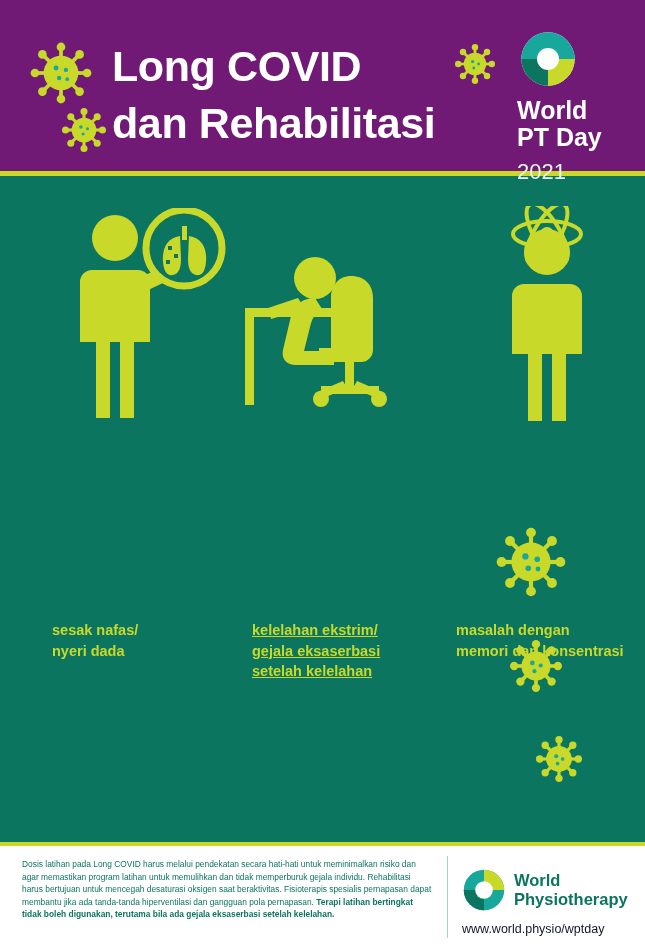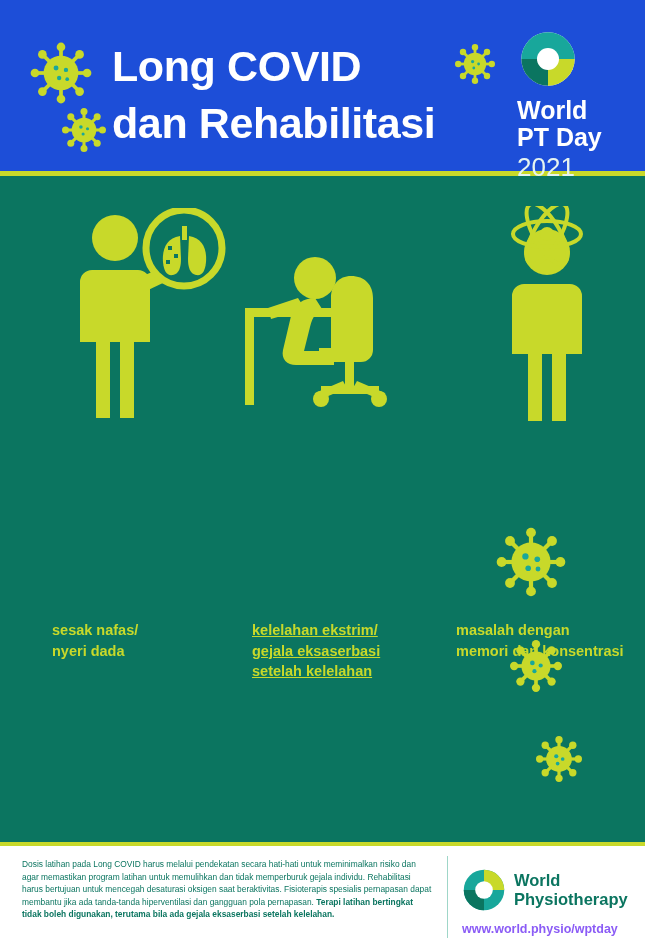--- a/index.html
+++ b/index.html
@@ -16,21 +16,21 @@
     height: 948px;
     background: #0b7560;
     overflow: hidden;
     box-sizing: border-box;
   }
   
   .header {
     position: relative;
     width: 645px;
     height: 176px;
-    background: #1d4ed8;
+    background: #701a75;
     box-sizing: border-box;
     border-bottom: 5px solid #c8d92a;
   }
   .header-title {
     position: absolute;
     left: 112px;
     top: 38px;
     color: #ffffff;
     font-size: 43px;
     font-weight: bold;
@@ -52,25 +52,25 @@
     margin-left: 2px;
   }
   .wptday-line1 {
     font-size: 25px;
     font-weight: bold;
     line-height: 1.08;
     margin-top: 5px;
     white-space: pre-line;
   }
   .wptday-year {
-    font-size: 26px;
+    font-size: 22px;
     font-weight: normal;
     color: #e6f4ef;
     line-height: 1.1;
-    margin-top: 2px;
+    margin-top: 9px;
   }
   
   .virus {
     position: absolute;
   }
   
   .figures {
     position: relative;
     width: 645px;
     height: 330px;
@@ -150,23 +150,23 @@
     color: #0b7560;
     font-size: 16.5px;
     font-weight: bold;
     line-height: 1.16;
     white-space: pre-line;
   }
   .wp-url {
     position: absolute;
     left: 462px;
     top: 76px;
-    color: #8b5cf6;
+    color: #0f172a;
     font-size: 12.5px;
-    font-weight: bold;
+    font-weight: normal;
   }
 </style>
 </head>
 <body>
 
 <div class="poster">
 
   <div class="header">
 
     <svg class="virus" style="left:30px; top:42px;" width="62" height="62" viewBox="0 0 100 100">

